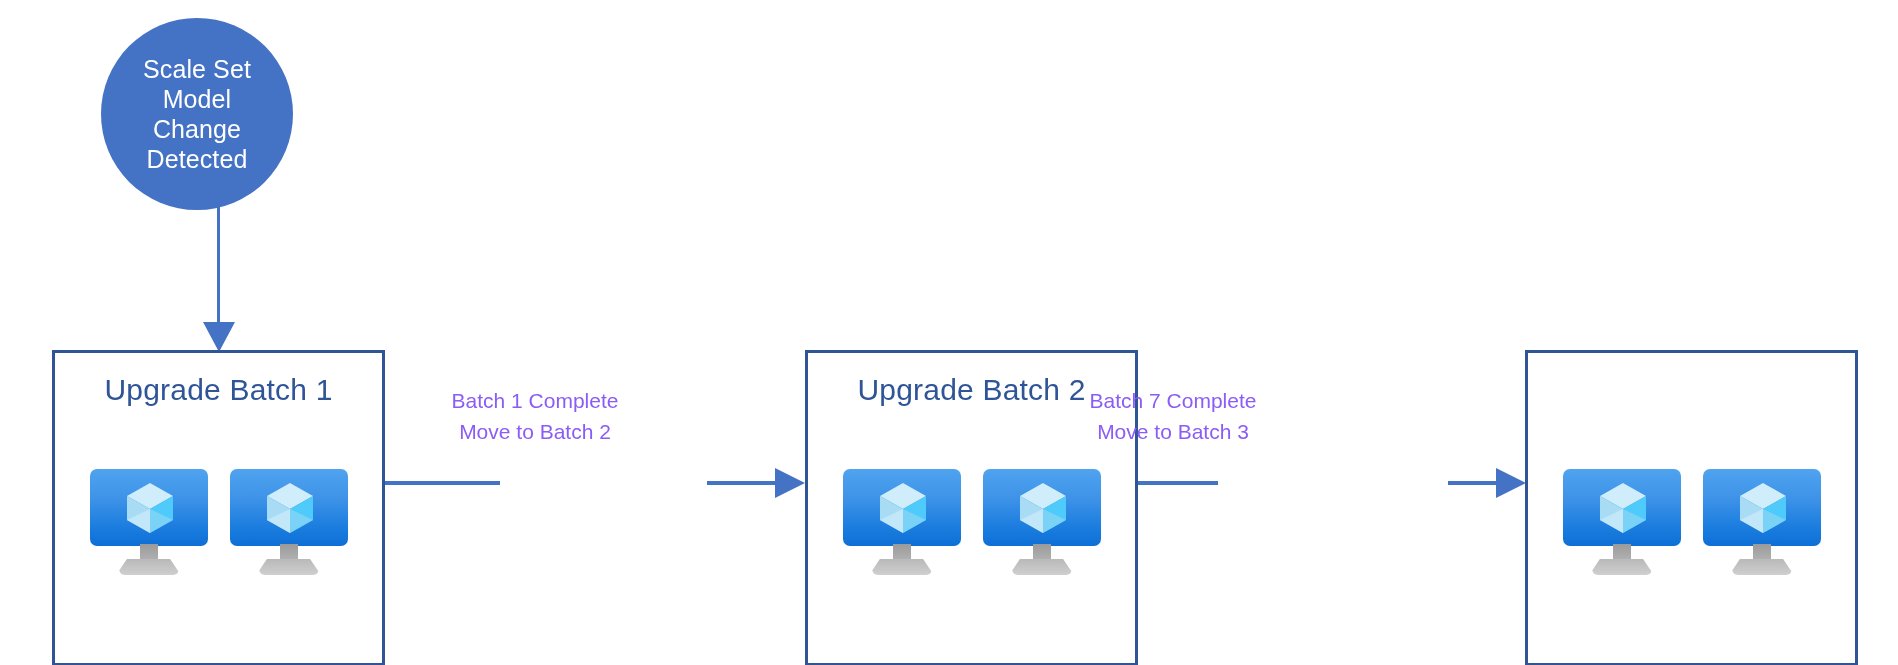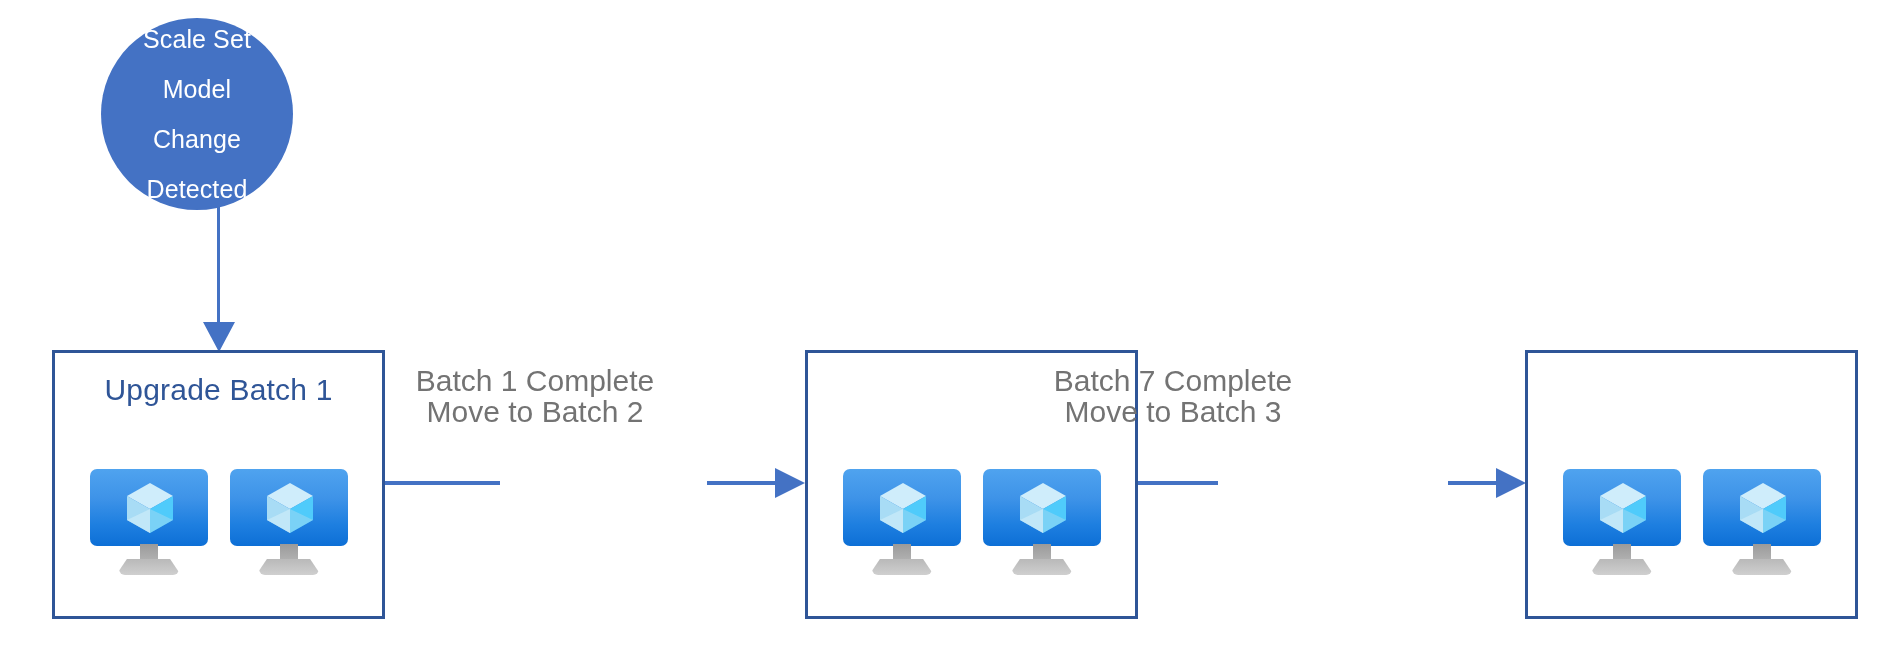--- a/index.html
+++ b/index.html
@@ -28,21 +28,21 @@
     border-radius: 50%;
     background: #4472C4;
     display: flex;
     align-items: center;
     justify-content: center;
     text-align: center;
   }
   .trigger-circle .label {
     color: #ffffff;
     font-size: 25px;
-    line-height: 50px;
+    line-height: 30px;
     white-space: pre-line;
     letter-spacing: 0.1px;
   }
 
   
   .v-arrow-line {
     position: absolute;
     left: 217px;
     top: 207px;
     width: 3px;
@@ -58,21 +58,21 @@
     border-left: 16px solid transparent;
     border-right: 16px solid transparent;
     border-top: 30px solid #4472C4;
   }
 
   
   .batch-box {
     position: absolute;
     top: 350px;
     width: 333px;
-    height: 269px;
+    height: 316px;
     box-sizing: border-box;
     border: 3px solid #2F5597;
     background: #ffffff;
   }
   #batch-1 { left: 52px; }
   #batch-2 { left: 805px; }
   #batch-3 { left: 1525px; }
 
   .batch-title {
     position: absolute;
@@ -146,24 +146,25 @@
     position: absolute;
     width: 0;
     height: 0;
     border-top: 15px solid transparent;
     border-bottom: 15px solid transparent;
     border-left: 30px solid #4472C4;
   }
   .h-label {
     position: absolute;
     text-align: center;
-    color: #737373;
-    font-size: 30px;
+    color: #8b5cf6;
+    font-size: 21px;
     line-height: 31px;
     white-space: pre-line;
+    margin-top: 20px;
   }
 </style>
 </head>
 <body>
 
 <div id="canvas">
 
   <div class="trigger-circle">
     <div class="label">Scale Set
 Model
@@ -208,20 +209,21 @@
     </div>
   </div>
 
   <div class="h-line" style="left:385px; top:481px; width:115px;"></div>
   <div class="h-label" style="left:370px; top:365px; width:330px; top:365px;">Batch 1 Complete
 Move to Batch 2</div>
   <div class="h-line" style="left:707px; top:481px; width:70px;"></div>
   <div class="h-arrow-head" style="left:775px; top:468px;"></div>
 
   <div class="batch-box" id="batch-2">
+    <div class="batch-title">Upgrade Batch 2</div>
     <div class="vm-row">
       <div class="vm-icon">
         <div class="vm-screen"></div>
         <div class="vm-cube">
           <svg viewBox="0 0 50 52" width="50" height="52" aria-hidden="true">
             <polygon points="25,1 48,14 25,27 2,14" fill="#CFEDFB"></polygon>
             <polygon points="2,14 25,27 25,51 2,38" fill="#A8DCF5"></polygon>
             <polygon points="48,14 48,38 25,51 25,27" fill="#4FCBFB"></polygon>
             <polygon points="2,38 25,27 25,51" fill="#C6E9F8" opacity="0.85"></polygon>
             <polygon points="48,38 25,27 25,51" fill="#9FD9F2" opacity="0.55"></polygon>

